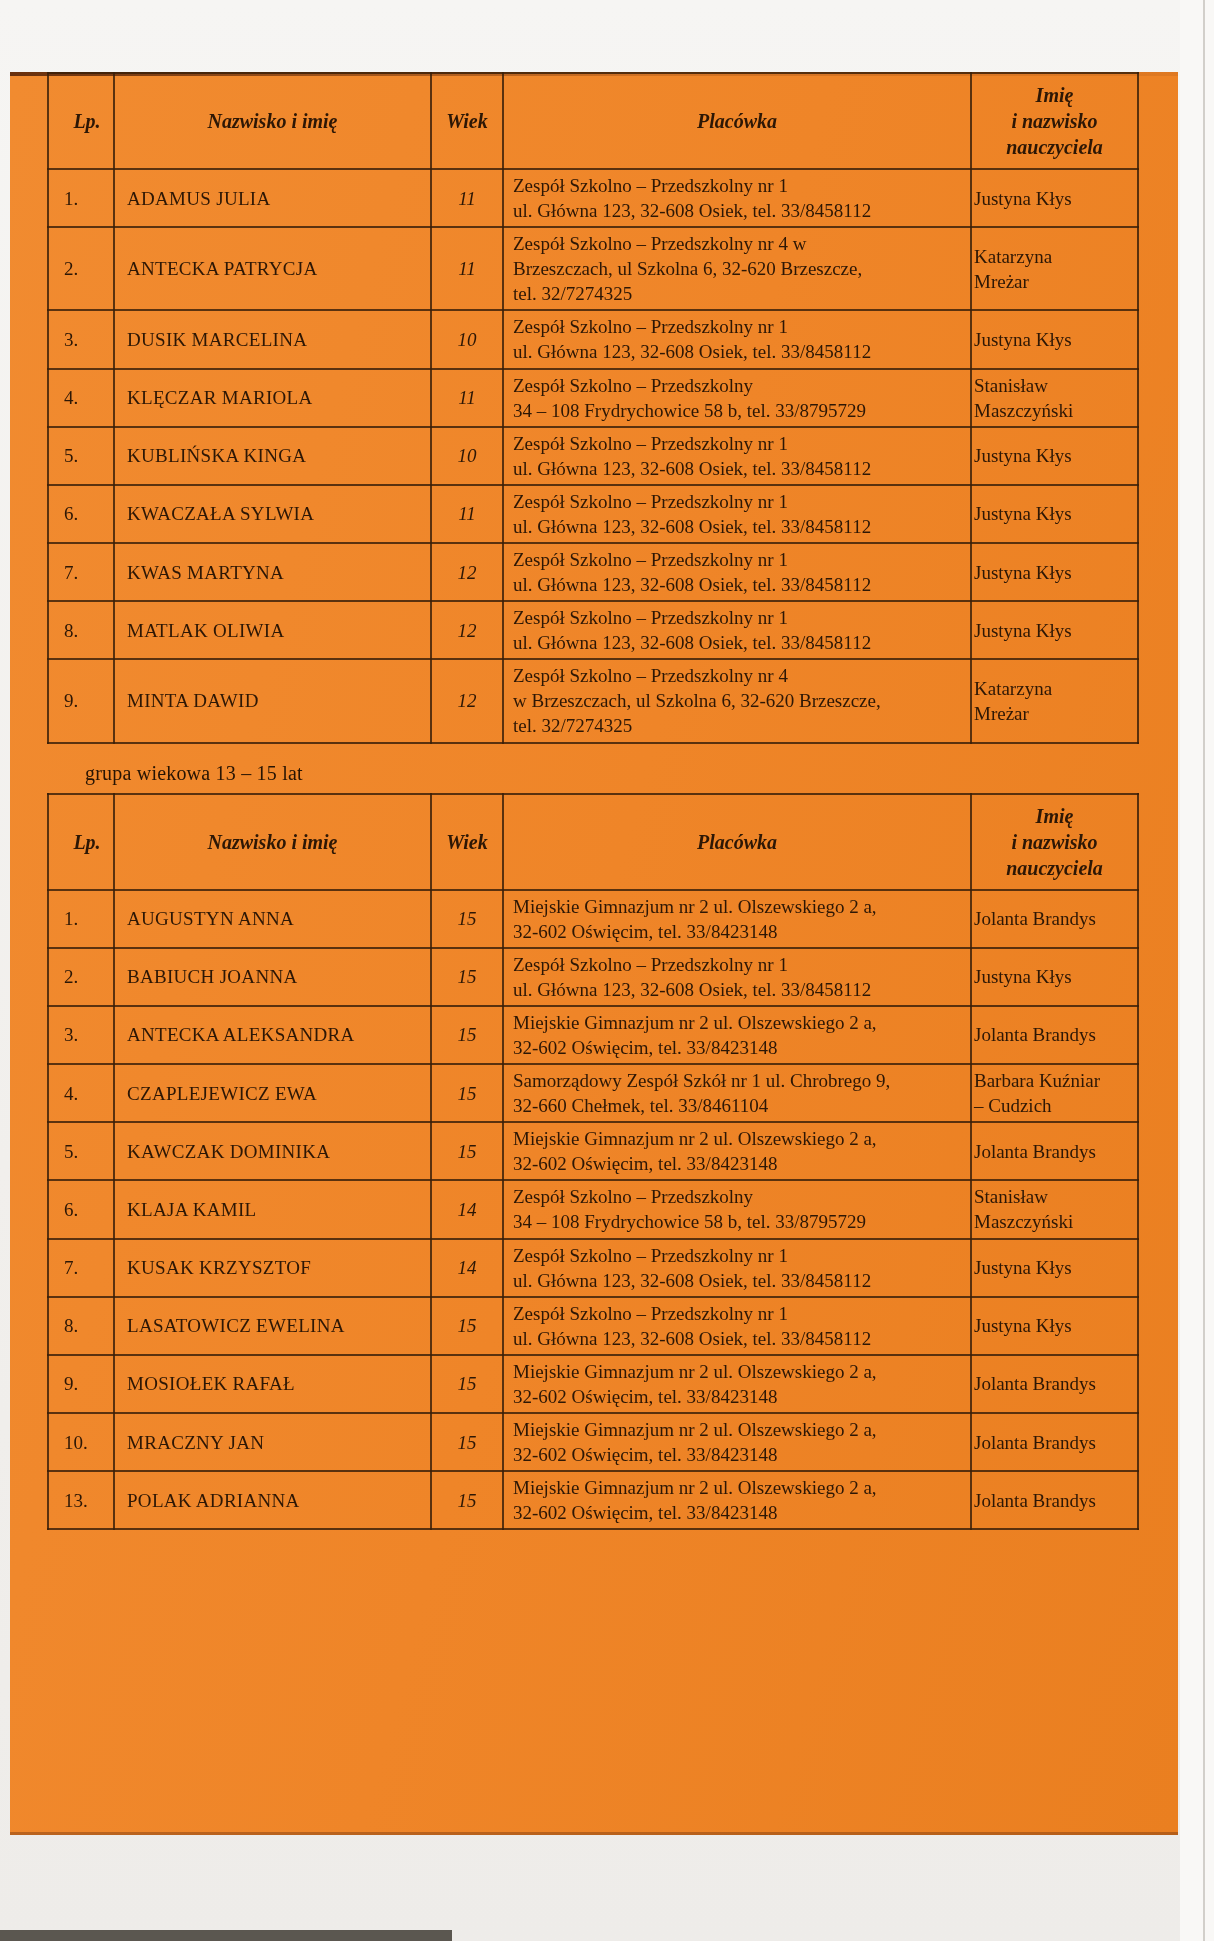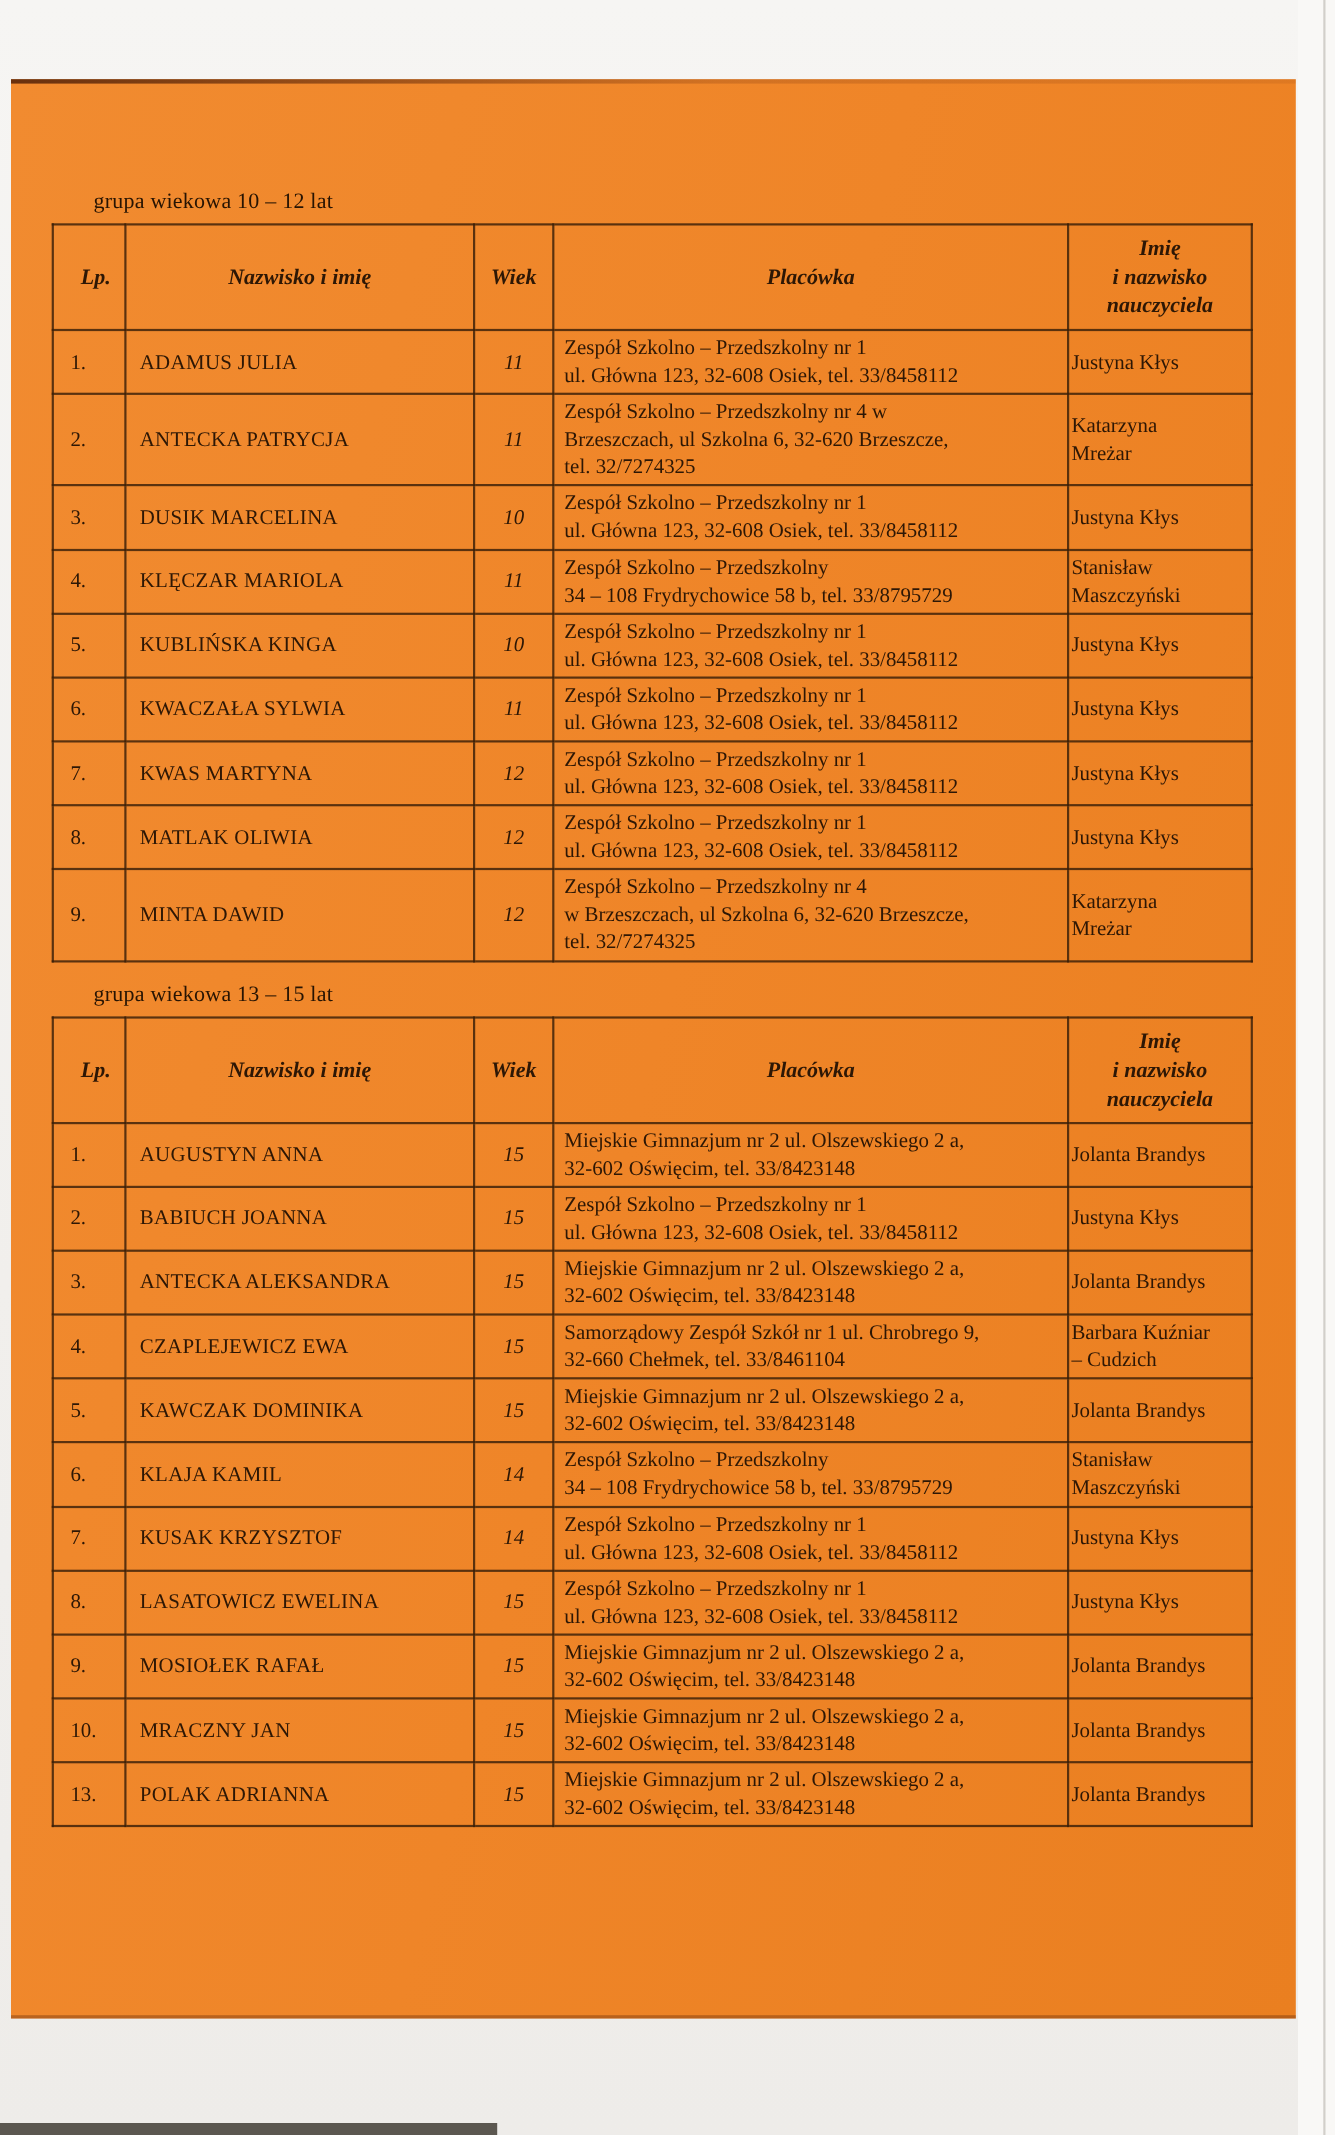--- a/index.html
+++ b/index.html
@@ -58,21 +58,20 @@
 </head>
 <body>
 
 <div class="right-strip"></div>
 <div class="right-line"></div>
 <div class="bottom-dark"></div>
 
 <div class="paper">
   <div class="content">
 
-    <div class="doc-title">grupa wiekowa 10 – 12 lat</div>
 
     <table>
       <colgroup>
         <col class="c-lp">
           <col class="c-name">
           <col class="c-age">
           <col class="c-fac">
           <col class="c-teach">
       </colgroup>
       <thead>

